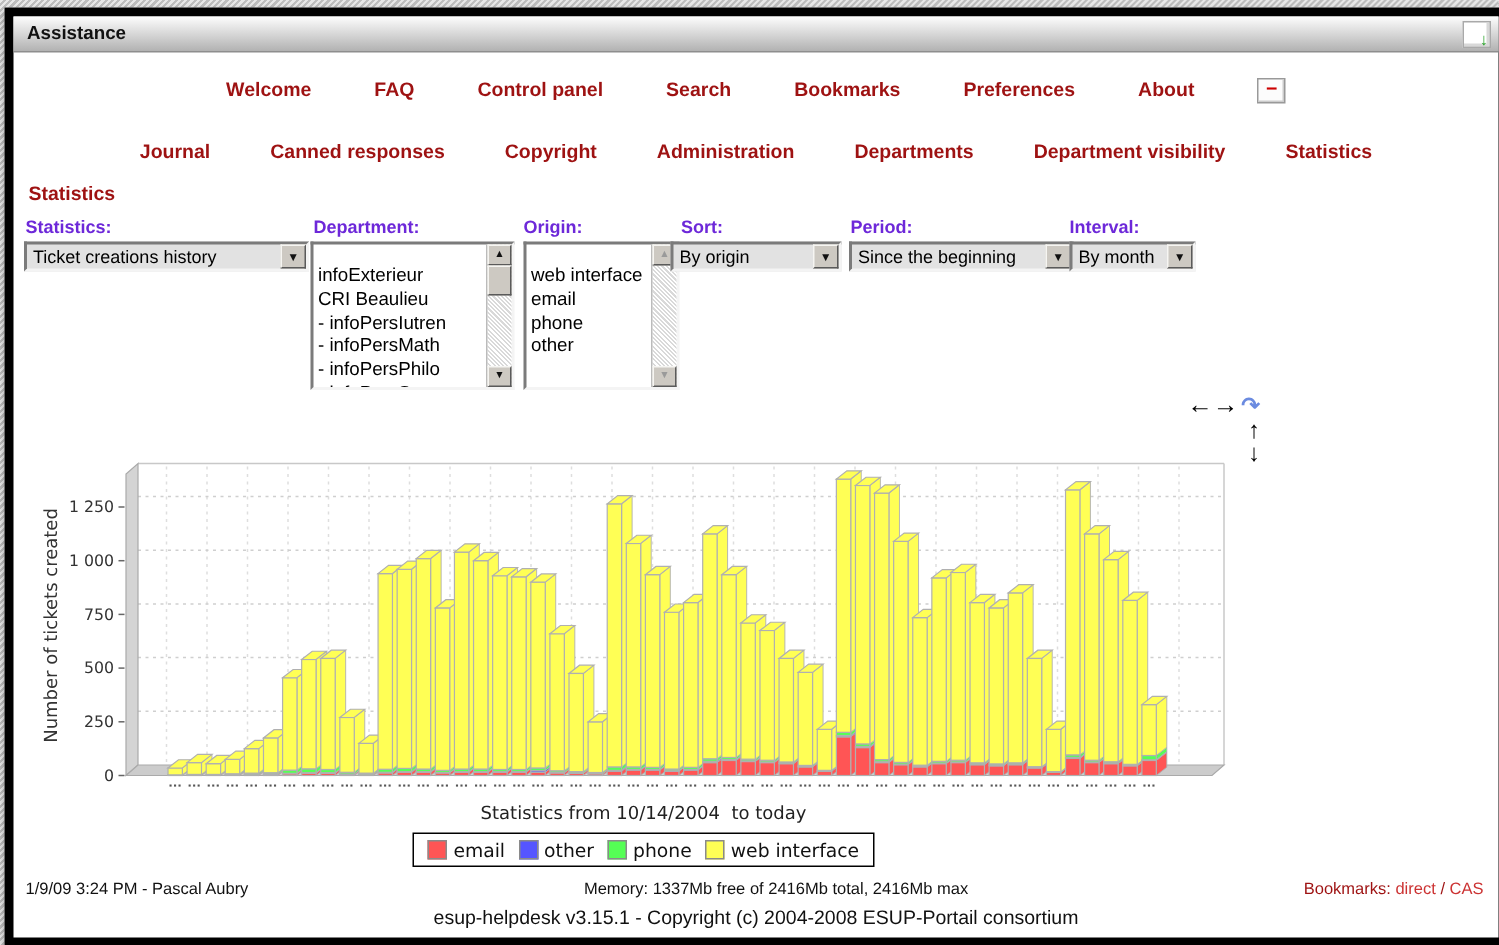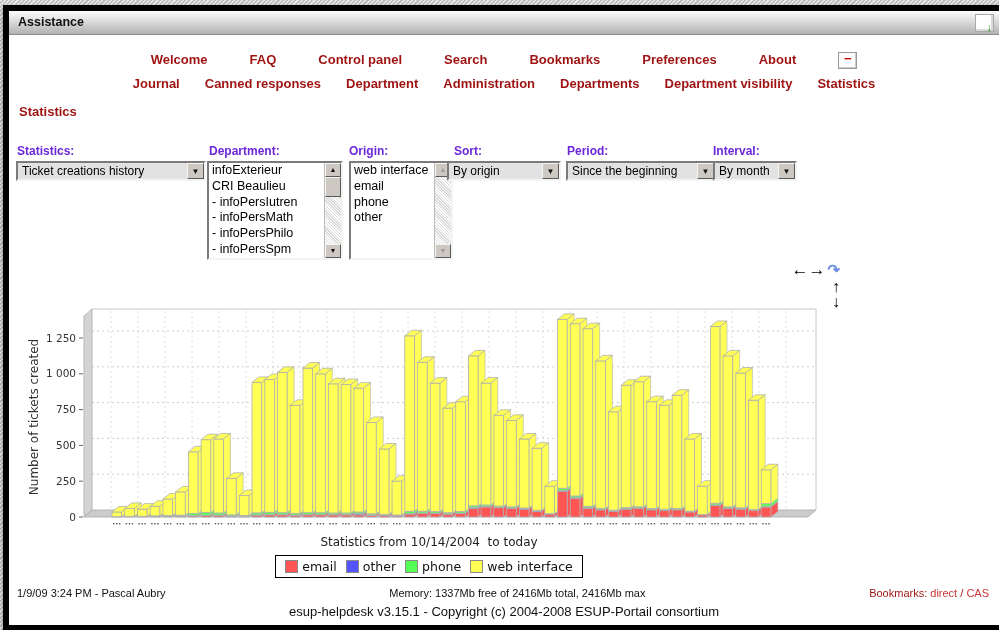--- a/index.html
+++ b/index.html
@@ -9,38 +9,38 @@
     background:#fff;border:6px solid #000000;box-shadow:0 3px 5px rgba(0,0,0,.4);}
   .titlebar{height:23px;background:linear-gradient(#fdfdfd,#b2b2b2);
     border-bottom:1px solid #8e8e8e;position:relative;}
   .window-title{position:absolute;left:9px;top:4px;font-weight:bold;font-size:12.5px;color:#111;}
   .collapse-btn{position:absolute;right:5px;top:3px;width:17px;height:16px;background:#fff;
     border:1px solid #a9a9a9;box-shadow:inset -2px -2px 0 #d8d8d8;cursor:pointer;}
   .collapse-btn .garr{position:absolute;right:1px;bottom:-2px;color:#21a121;
     font-weight:bold;font-size:11px;line-height:11px;}
   .menu{display:flex;justify-content:center;align-items:flex-start;font-weight:bold;font-size:13px;color:#9e1212;}
   .menu1{margin-top:17px;gap:42px;}
-  .menu2{margin-top:7px;gap:25px;}
+  .menu2{margin-top:24px;gap:40px;}
   .nav-link{cursor:pointer;white-space:nowrap;}
   .menu-collapse{width:17px;height:15px;background:#fcfcfc;border:1px solid #999;
     box-shadow:inset -1px -1px 0 #ccc;color:#cc0000;font-weight:bold;font-size:13px;
     line-height:12px;text-align:center;cursor:pointer;}
   .section-title{margin:13px 0 0 10px;color:#9e1212;font-weight:bold;font-size:13px;}
   
   .filters{position:absolute;left:0;top:133px;width:100%;height:130px;}
   .flabel{position:absolute;top:0;font-weight:bold;font-size:12px;color:#6d28d9;}
   .xselect{position:absolute;top:17px;height:20px;border:2px solid;border-color:#7b7b7b #f4f4f4 #f4f4f4 #7b7b7b;
     background:#e2e2e2;display:flex;align-items:center;font-size:12px;cursor:pointer;box-sizing:border-box;}
   .xselect .val{flex:1;padding:0 4px;white-space:nowrap;overflow:hidden;}
   .dd-btn{width:17px;height:100%;background:#cdc9c2;border:1px solid;
     border-color:#f6f5f2 #5a5a5a #5a5a5a #f6f5f2;box-sizing:border-box;
     display:flex;align-items:center;justify-content:center;font-size:8px;color:#111;}
   .xlist{position:absolute;top:17px;height:99px;border:2px solid;border-color:#7b7b7b #f4f4f4 #f4f4f4 #7b7b7b;
     background:#fff;display:flex;box-sizing:border-box;}
-  .xlist .items{flex:1;font-size:12.5px;line-height:15.8px;padding-left:3px;overflow:hidden;white-space:nowrap;}
+  .xlist .items{flex:1;font-size:12.5px;line-height:15.8px;padding-left:3px;overflow:hidden;white-space:nowrap;margin-top:13px;}
   .xlist .items div{cursor:pointer;}
   .sb{width:16px;background:repeating-linear-gradient(45deg,#ffffff 0 1px,#d9d9d9 1px 2px);
     display:flex;flex-direction:column;border-left:1px solid #bbb;}
   .sb .btn{height:14px;background:#cdc9c2;border:1px solid;border-color:#f6f5f2 #5a5a5a #5a5a5a #f6f5f2;
     box-sizing:border-box;font-size:7px;text-align:center;line-height:12px;color:#111;cursor:pointer;}
   .sb .btn.dis{color:#9a9a9a;}
   .sb .spacer{flex:1;}
   .sb .thumb{height:20px;background:#cdc9c2;border:1px solid;border-color:#f6f5f2 #5a5a5a #5a5a5a #f6f5f2;
     box-sizing:border-box;cursor:pointer;}
   
@@ -85,21 +85,21 @@
       <span class="nav-link">Control panel</span>
       <span class="nav-link">Search</span>
       <span class="nav-link">Bookmarks</span>
       <span class="nav-link">Preferences</span>
       <span class="nav-link">About</span>
       <span class="menu-collapse">−</span>
     </div>
   <div class="menu menu2" id="menu2">
       <span class="nav-link">Journal</span>
       <span class="nav-link">Canned responses</span>
-      <span class="nav-link">Department</span>
+      <span class="nav-link">Copyright</span>
       <span class="nav-link">Administration</span>
       <span class="nav-link">Departments</span>
       <span class="nav-link">Department visibility</span>
       <span class="nav-link">Statistics</span>
     </div>
 
   <div class="section-title">Statistics</div>
 
   <div class="filters">
     <span class="flabel" style="left:8px">Statistics:</span>

